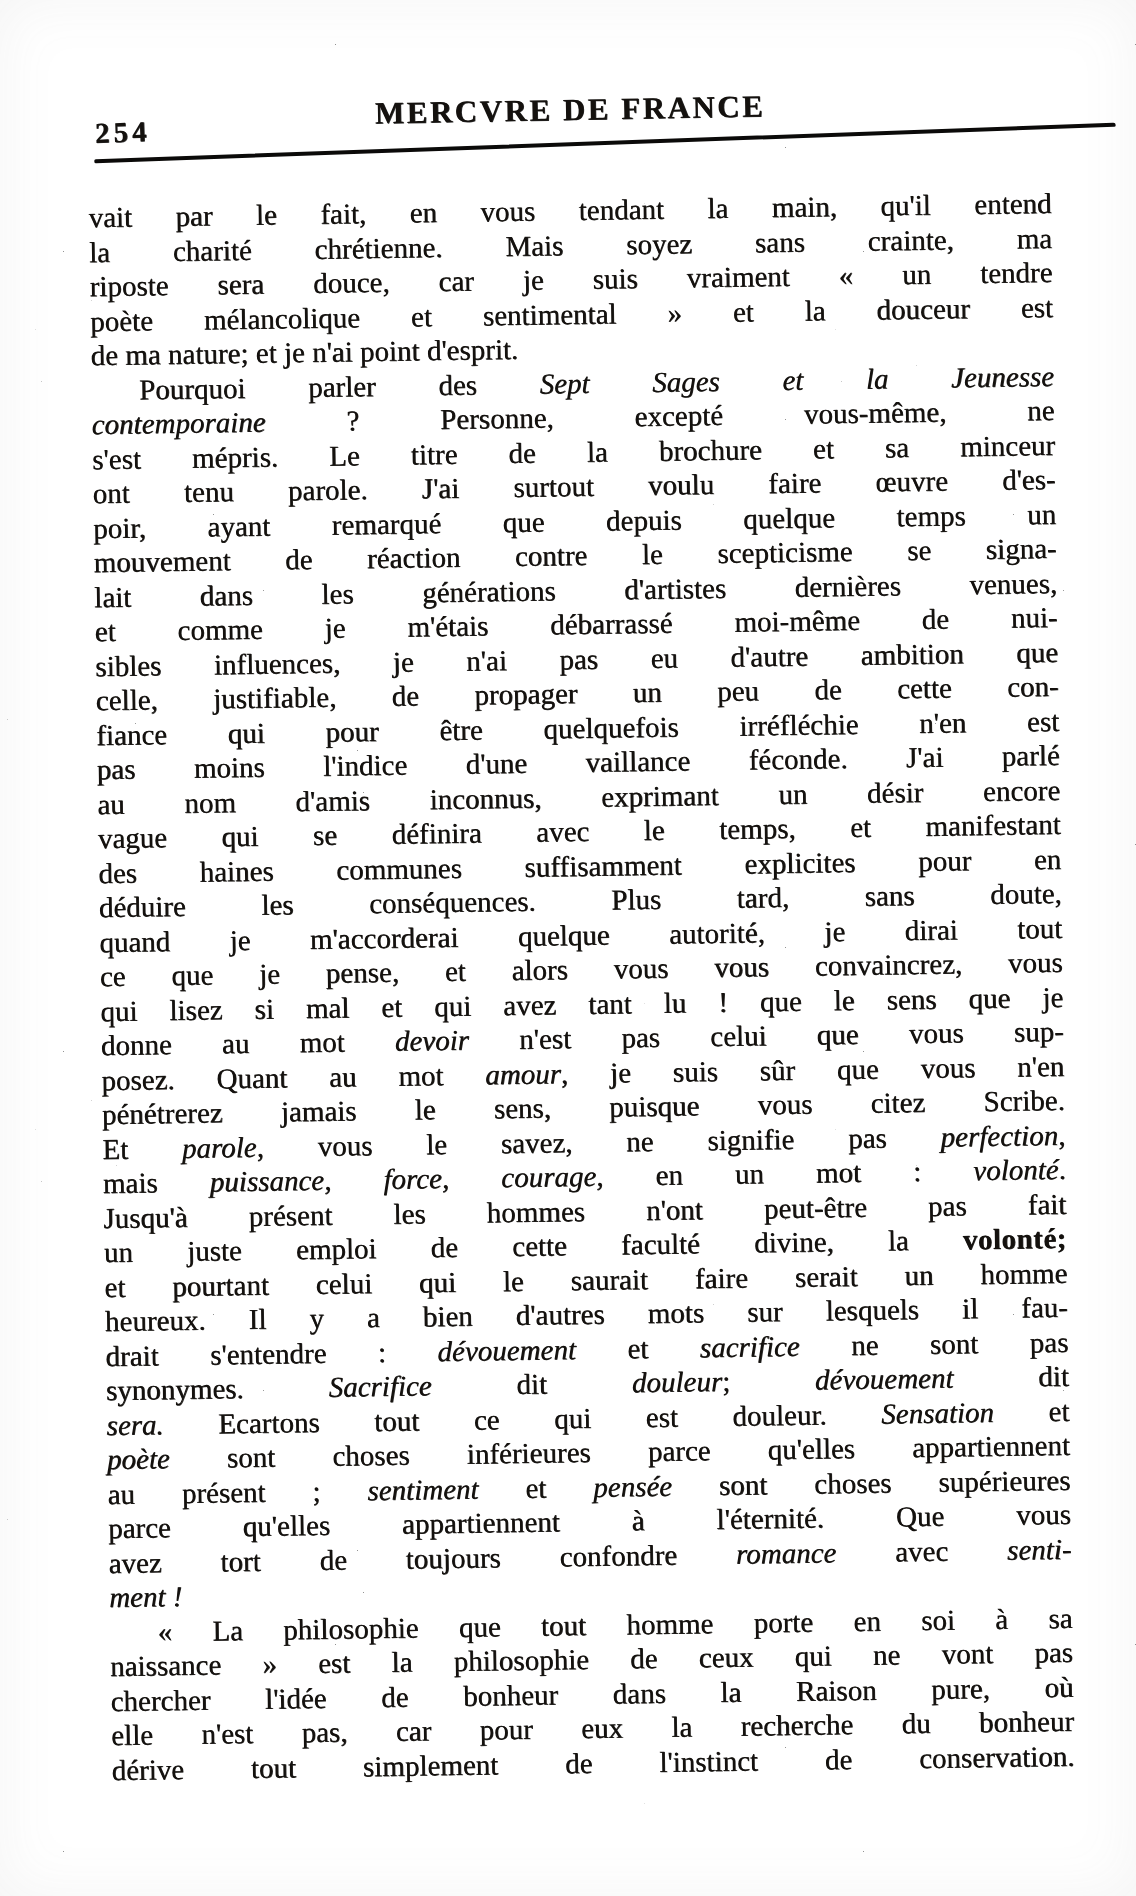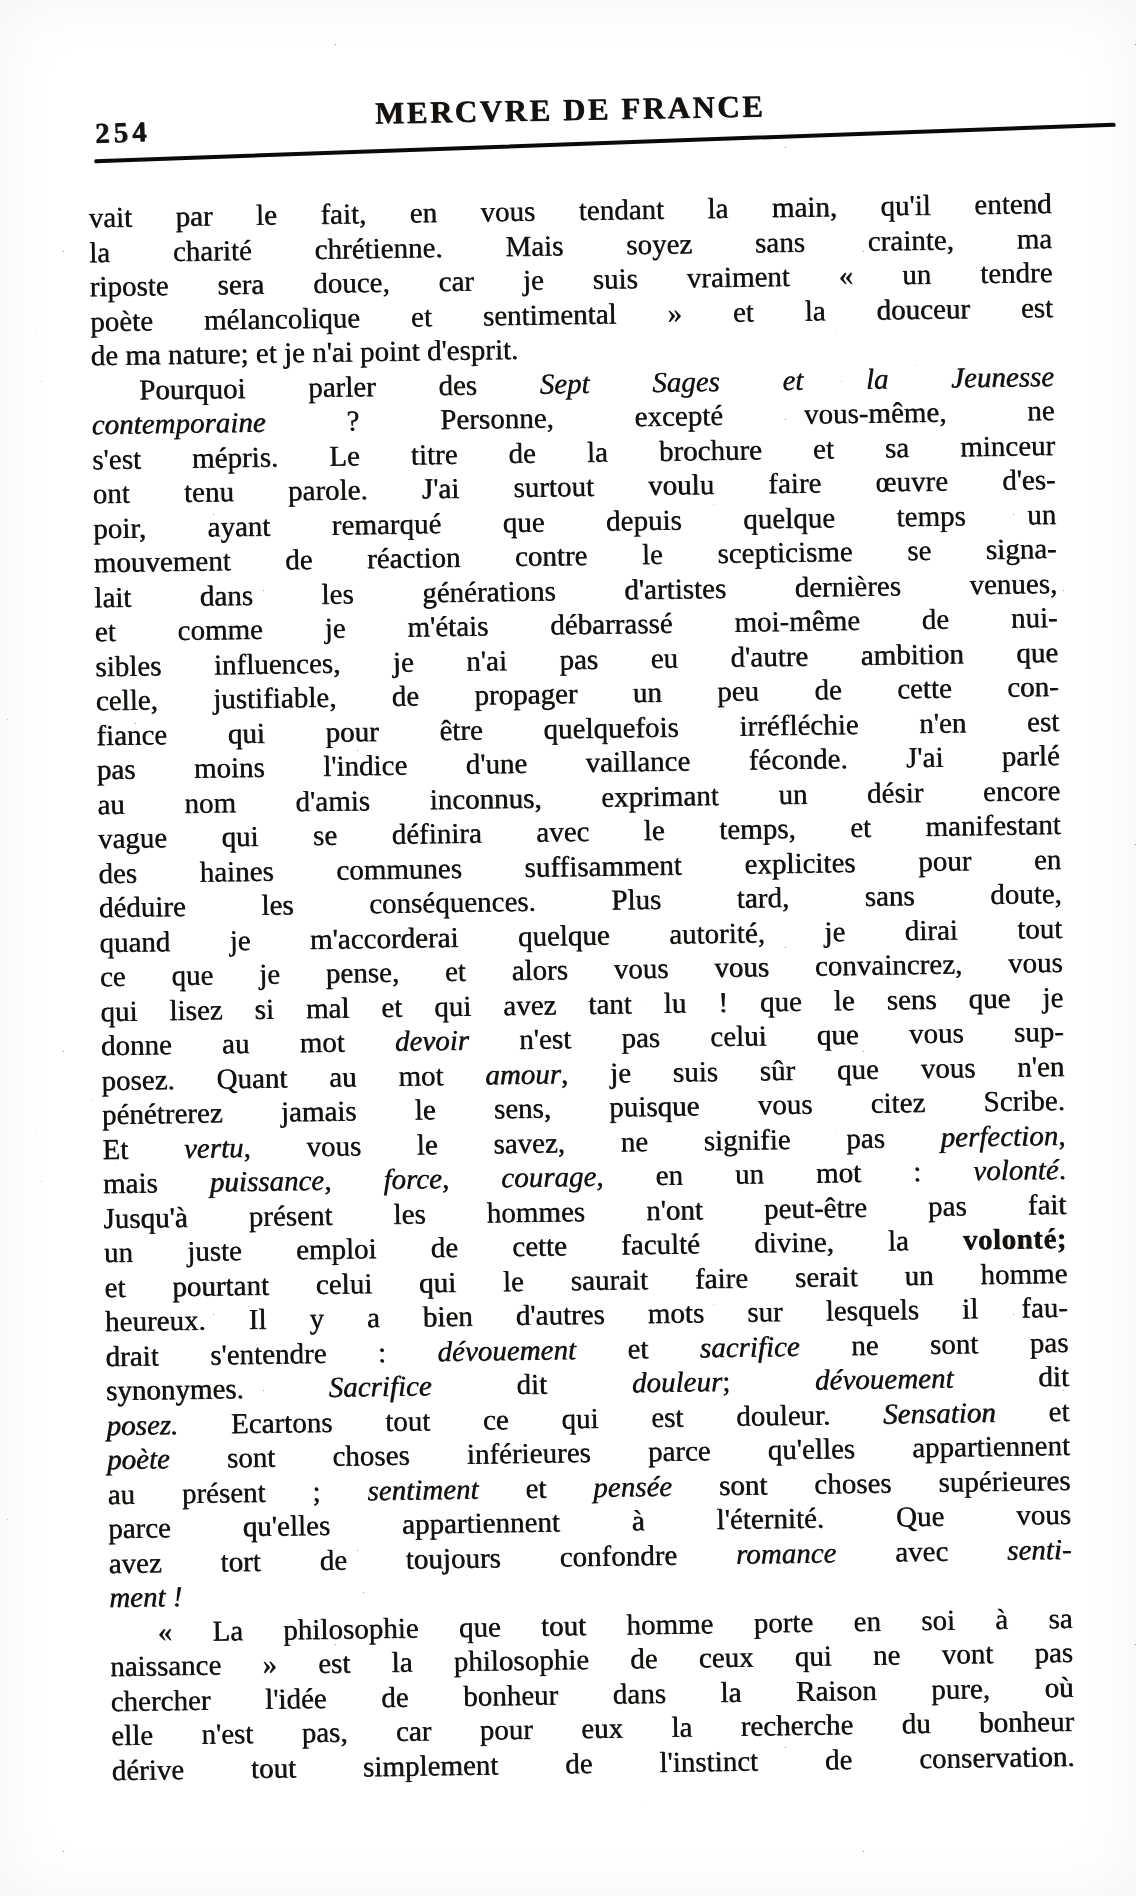--- a/index.html
+++ b/index.html
@@ -113,29 +113,29 @@
       <div class="line"><span>au nom d'amis inconnus, exprimant un désir encore</span></div>
       <div class="line"><span>vague qui se définira avec le temps, et manifestant</span></div>
       <div class="line"><span>des haines communes suffisamment explicites pour en</span></div>
       <div class="line"><span>déduire les conséquences. Plus tard, sans doute,</span></div>
       <div class="line"><span>quand je m'accorderai quelque autorité, je dirai tout</span></div>
       <div class="line"><span>ce que je pense, et alors vous vous convaincrez, vous</span></div>
       <div class="line"><span>qui lisez si mal et qui avez tant lu ! que le sens que je</span></div>
       <div class="line"><span>donne au mot </span><em>devoir</em><span> n'est pas celui que vous sup-</span></div>
       <div class="line"><span>posez. Quant au mot </span><em>amour</em><span>, je suis sûr que vous n'en</span></div>
       <div class="line"><span>pénétrerez jamais le sens, puisque vous citez Scribe.</span></div>
-      <div class="line"><span>Et </span><em>vertu</em><span>, vous le savez, ne signifie pas </span><em>perfection</em><span>,</span></div>
+      <div class="line"><span>Et </span><em>parole</em><span>, vous le savez, ne signifie pas </span><em>perfection</em><span>,</span></div>
       <div class="line"><span>mais </span><em>puissance, force, courage,</em><span> en un mot : </span><em>volonté</em><span>.</span></div>
       <div class="line"><span>Jusqu'à présent les hommes n'ont peut-être pas fait</span></div>
       <div class="line"><span>un juste emploi de cette faculté divine, la </span><strong>volonté;</strong></div>
       <div class="line"><span>et pourtant celui qui le saurait faire serait un homme</span></div>
       <div class="line"><span>heureux. Il y a bien d'autres mots sur lesquels il fau-</span></div>
       <div class="line"><span>drait s'entendre : </span><em>dévouement</em><span> et </span><em>sacrifice</em><span> ne sont pas</span></div>
       <div class="line"><span>synonymes. </span><em>Sacrifice</em><span> dit </span><em>douleur</em><span>; </span><em>dévouement</em><span> dit</span></div>
-      <div class="line"><em>posez.</em><span> Ecartons tout ce qui est douleur. </span><em>Sensation</em><span> et</span></div>
+      <div class="line"><em>sera.</em><span> Ecartons tout ce qui est douleur. </span><em>Sensation</em><span> et</span></div>
       <div class="line"><em>poète</em><span> sont choses inférieures parce qu'elles appartiennent</span></div>
       <div class="line"><span>au présent ; </span><em>sentiment</em><span> et </span><em>pensée</em><span> sont choses supérieures</span></div>
       <div class="line"><span>parce qu'elles appartiennent à l'éternité. Que vous</span></div>
       <div class="line"><span>avez tort de toujours confondre </span><em>romance</em><span> avec </span><em>senti-</em></div>
       <div class="line para-end"><em>ment !</em></div>
       <div class="line indent"><span>« La philosophie que tout homme porte en soi à sa</span></div>
       <div class="line"><span>naissance » est la philosophie de ceux qui ne vont pas</span></div>
       <div class="line"><span>chercher l'idée de bonheur dans la Raison pure, où</span></div>
       <div class="line"><span>elle n'est pas, car pour eux la recherche du bonheur</span></div>
       <div class="line"><span>dérive tout simplement de l'instinct de conservation.</span></div>

